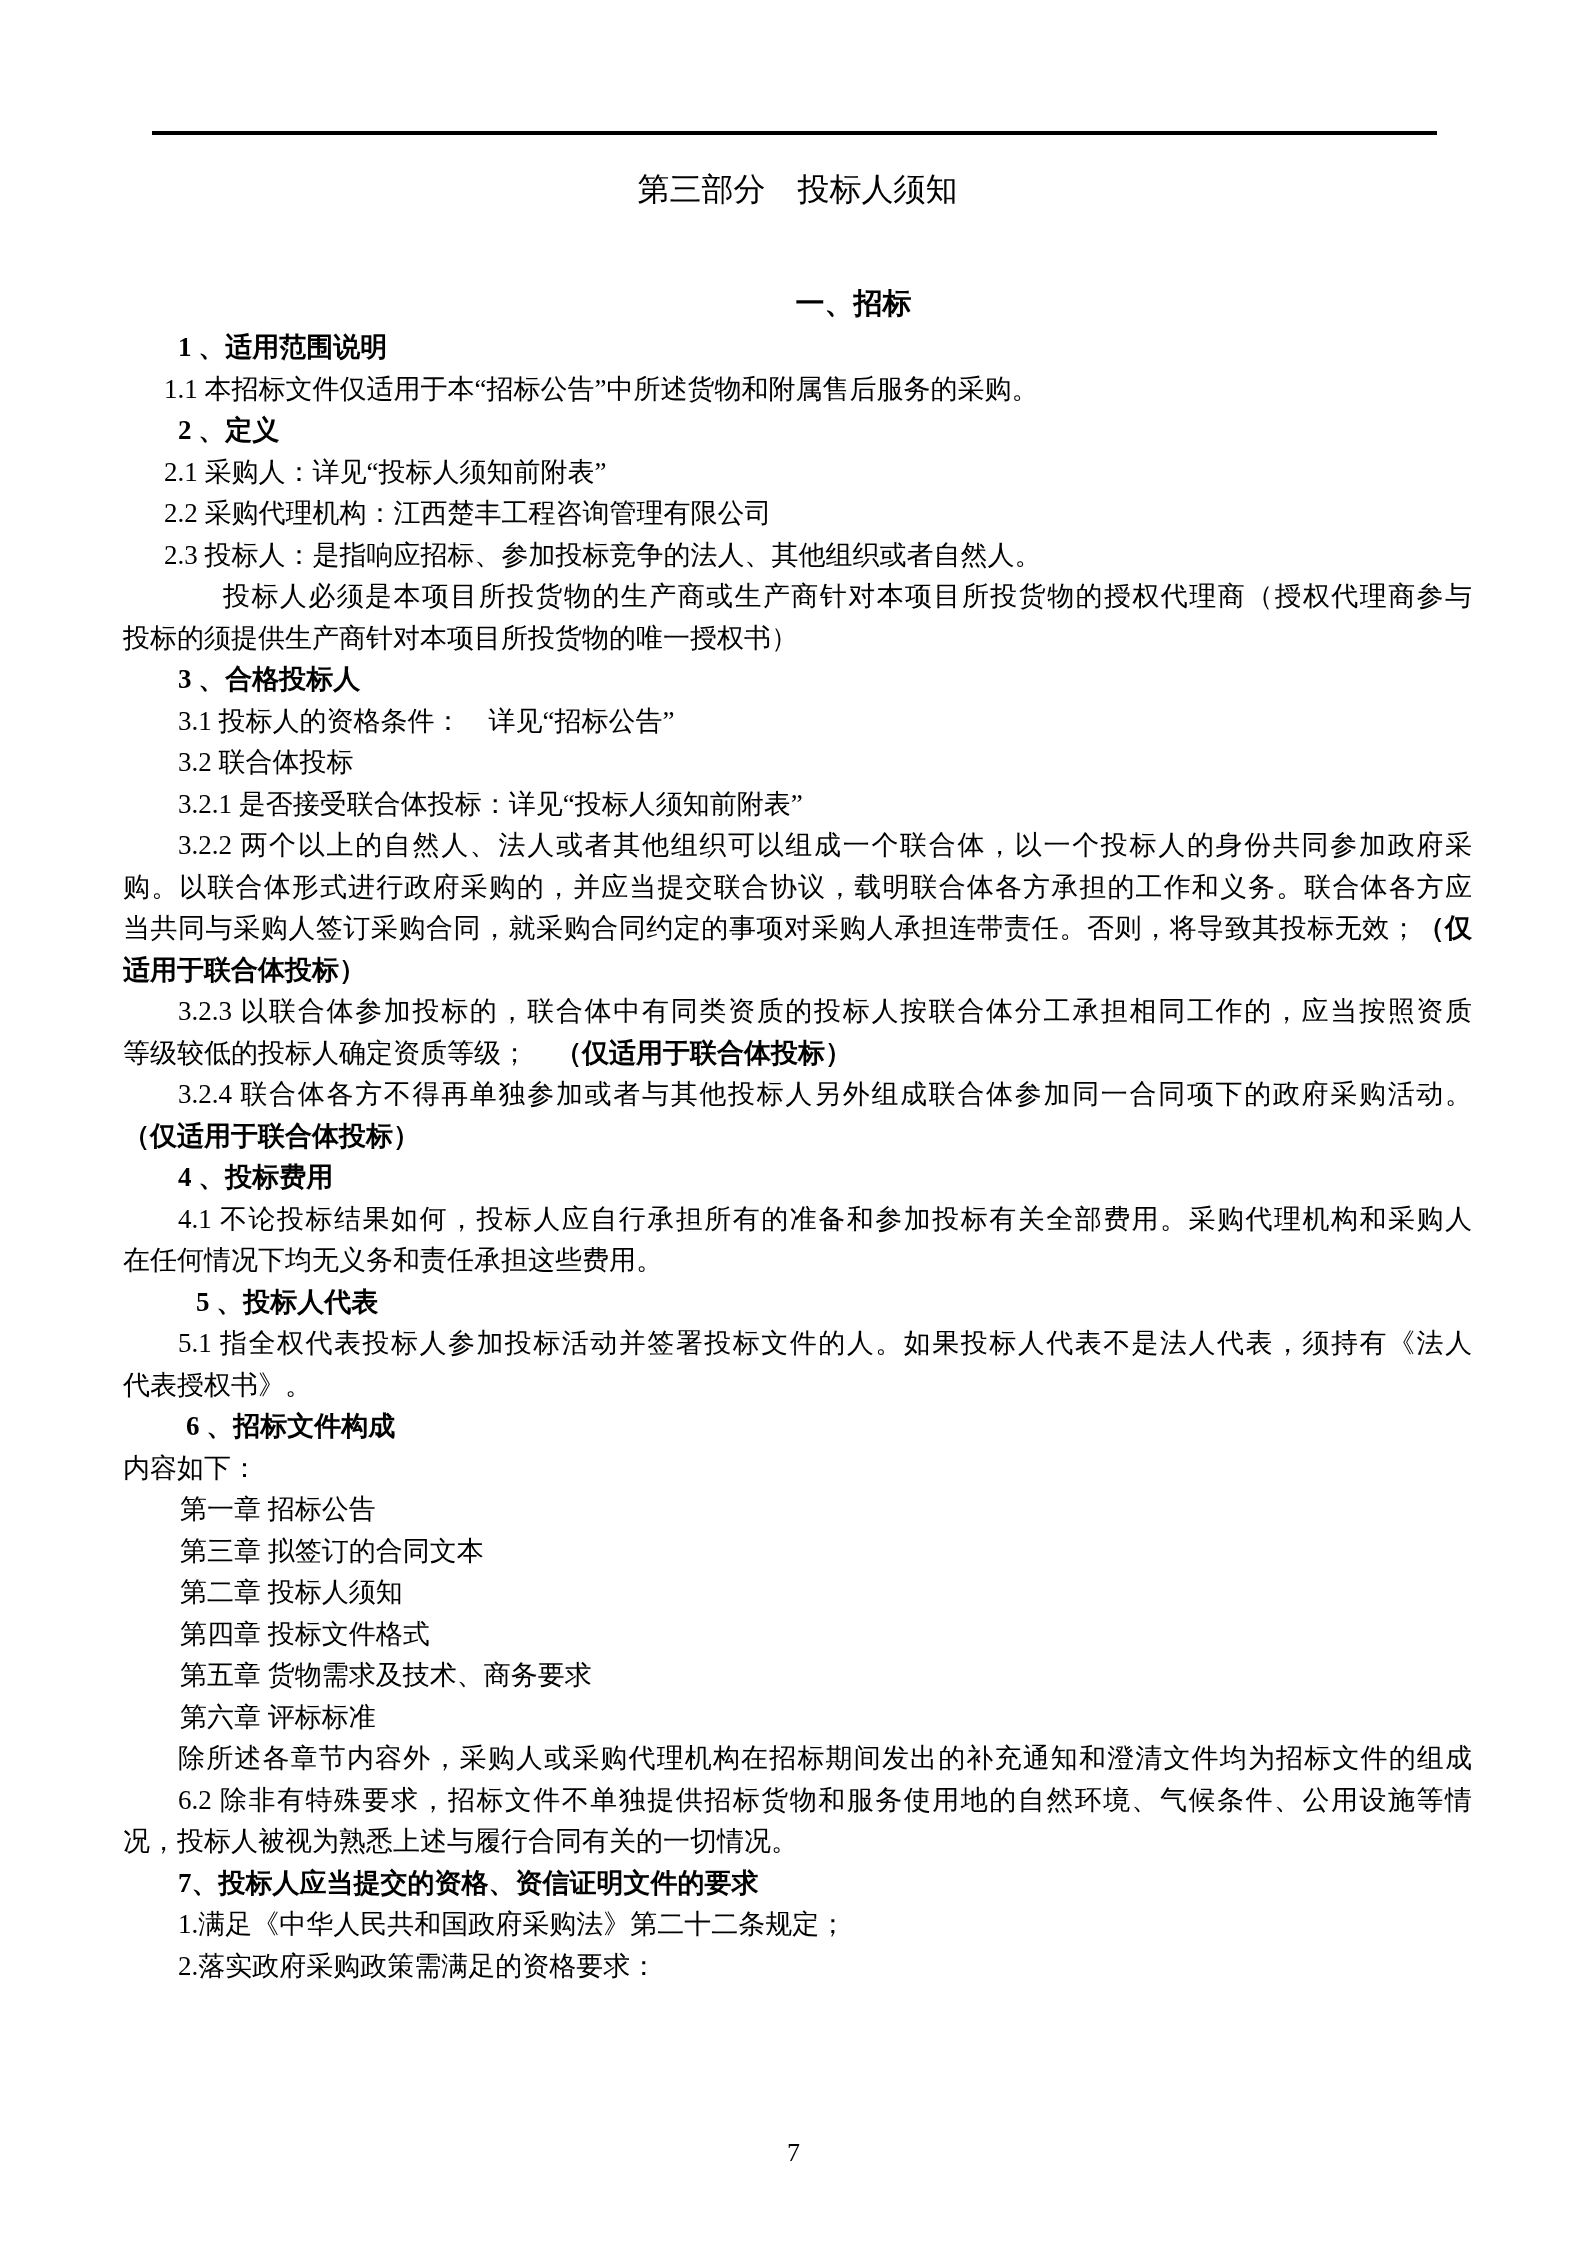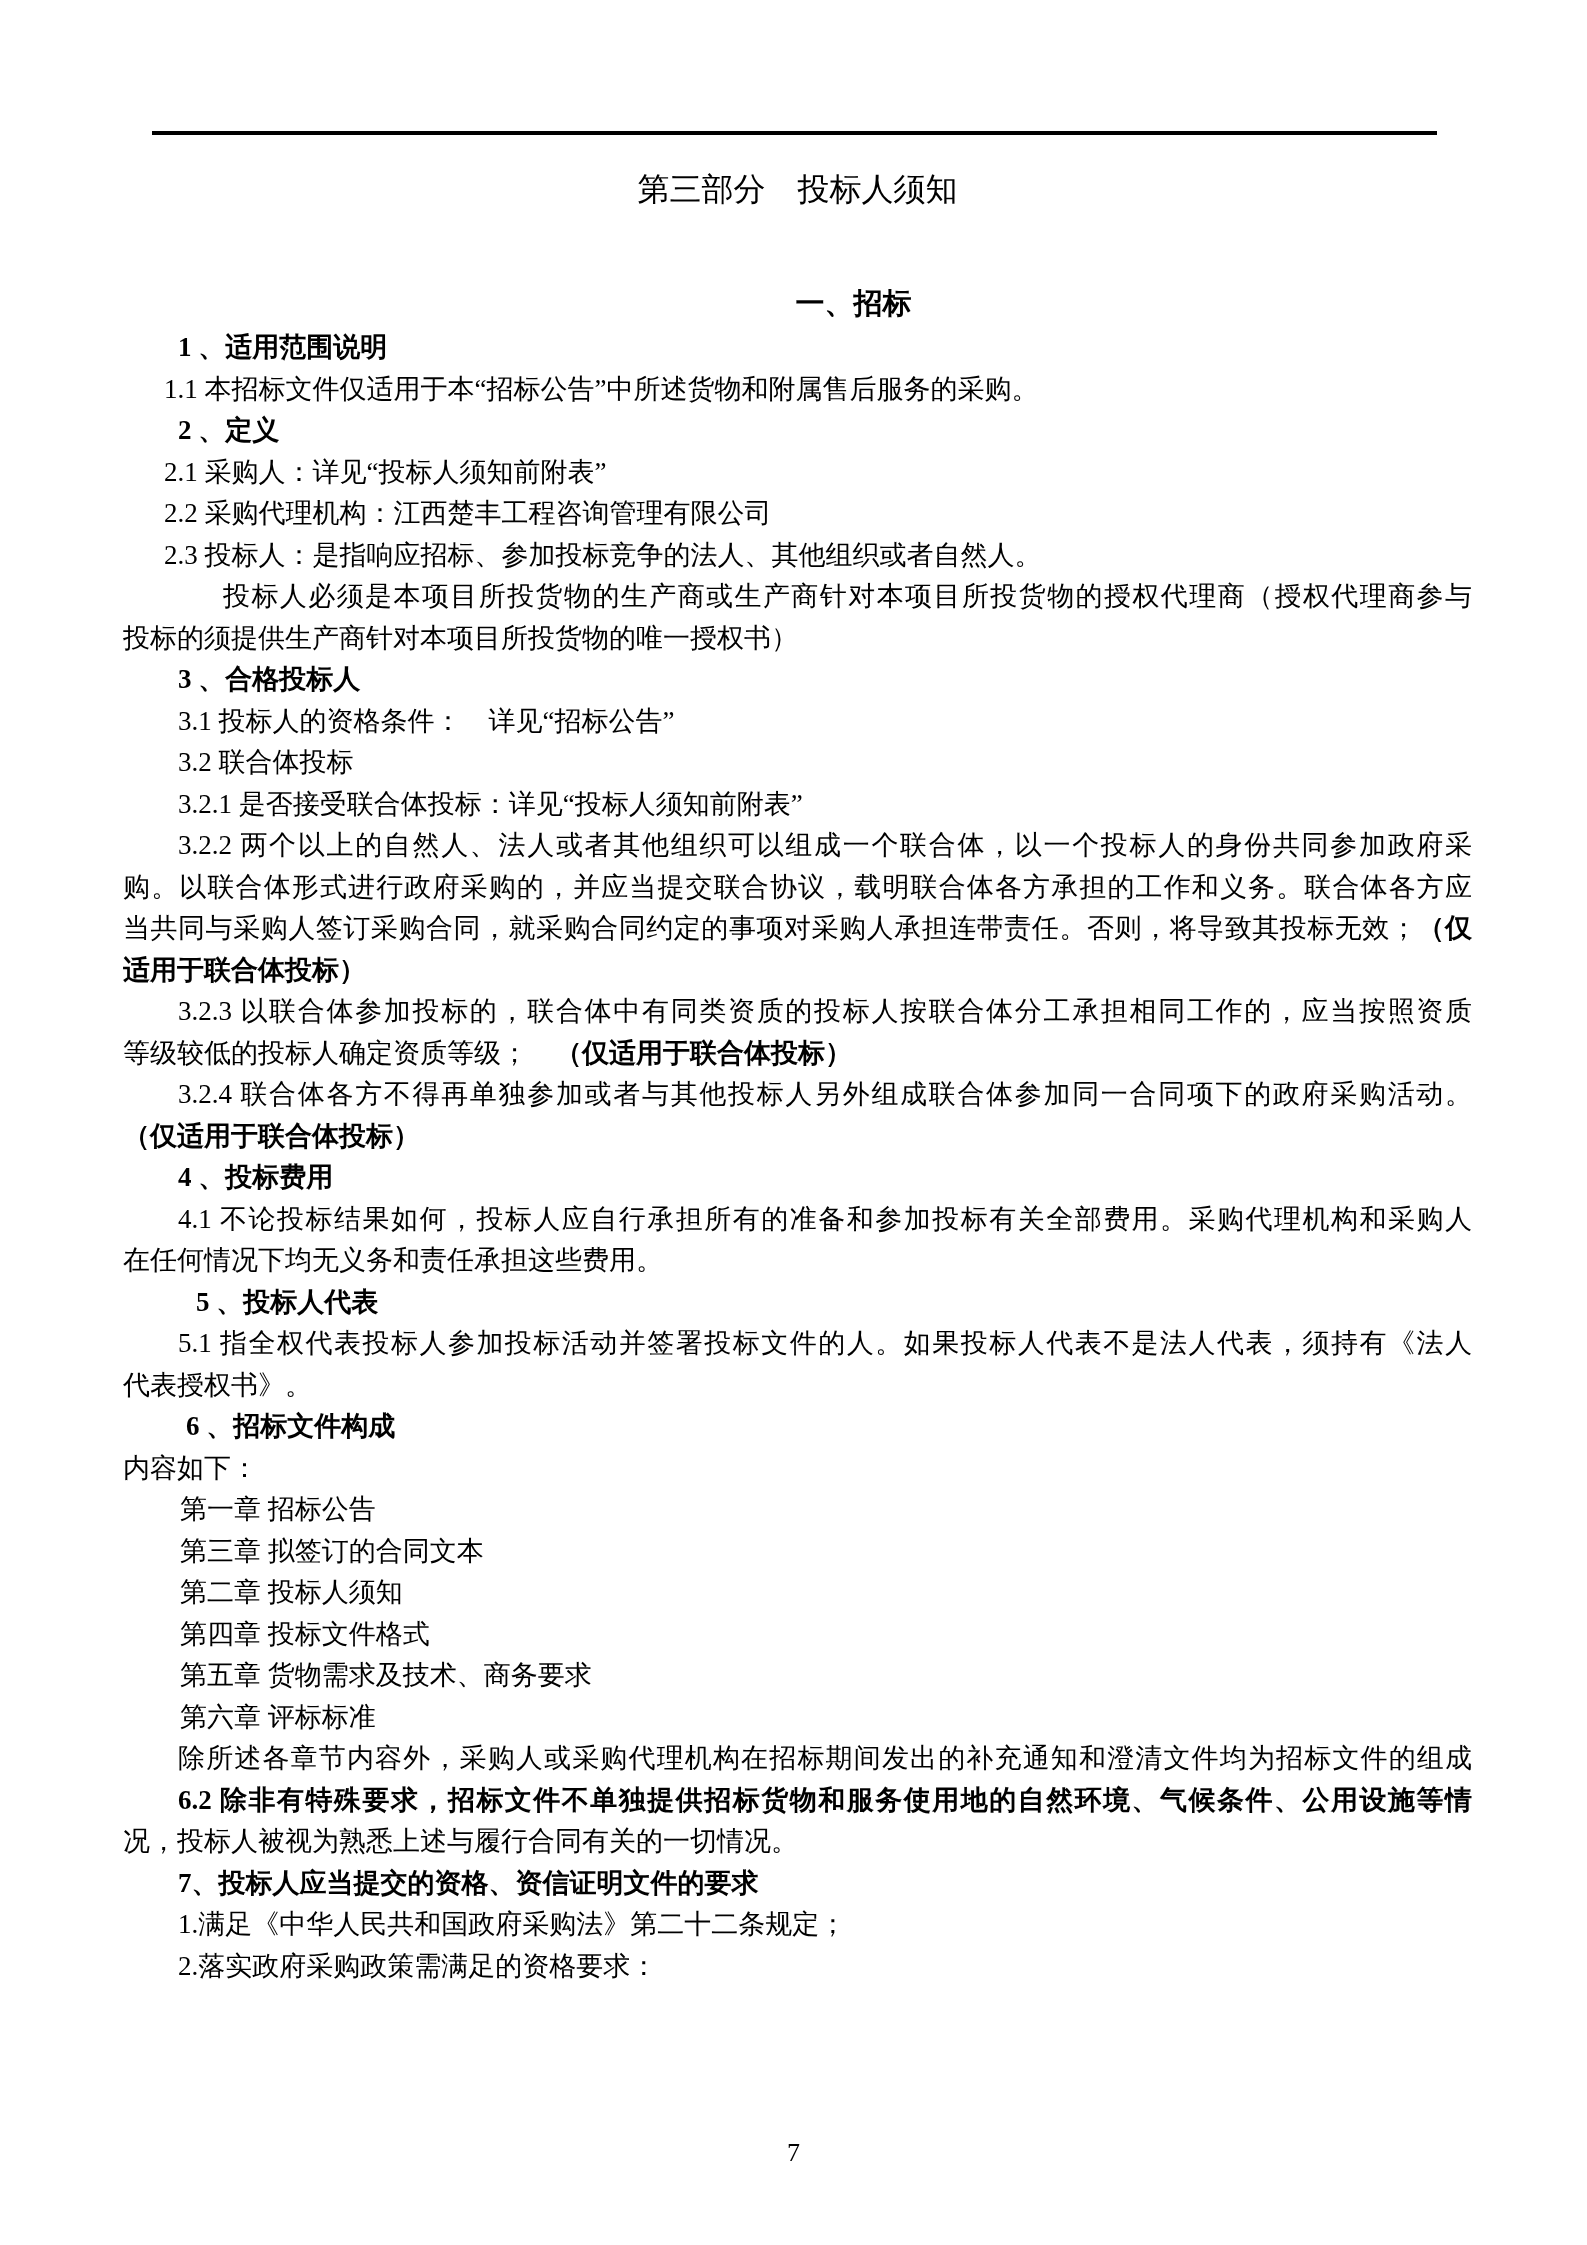--- a/index.html
+++ b/index.html
@@ -110,20 +110,20 @@
       <div class="line" style="padding-left: 0px;"><span>代表授权书》。</span></div>
       <div class="line" style="padding-left: 63px;"><span class="bold">6 、招标文件构成</span></div>
       <div class="line" style="padding-left: 0px;"><span>内容如下：</span></div>
       <div class="line" style="padding-left: 57px;"><span>第一章 招标公告</span></div>
       <div class="line" style="padding-left: 57px;"><span>第三章 拟签订的合同文本</span></div>
       <div class="line" style="padding-left: 57px;"><span>第二章 投标人须知</span></div>
       <div class="line" style="padding-left: 57px;"><span>第四章 投标文件格式</span></div>
       <div class="line" style="padding-left: 57px;"><span>第五章 货物需求及技术、商务要求</span></div>
       <div class="line" style="padding-left: 57px;"><span>第六章 评标标准</span></div>
       <div class="line justify" style="padding-left: 55px;"><span>除所述各章节内容外，采购人或采购代理机构在招标期间发出的补充通知和澄清文件均为招标文件的组成</span></div>
-      <div class="line justify" style="padding-left: 55px; font-weight: bold;"><span>6.2 除非有特殊要求，招标文件不单独提供招标货物和服务使用地的自然环境、气候条件、公用设施等情</span></div>
+      <div class="line justify" style="padding-left: 55px;"><span>6.2 除非有特殊要求，招标文件不单独提供招标货物和服务使用地的自然环境、气候条件、公用设施等情</span></div>
       <div class="line" style="padding-left: 0px;"><span>况，投标人被视为熟悉上述与履行合同有关的一切情况。</span></div>
       <div class="line" style="padding-left: 55px;"><span class="bold">7、投标人应当提交的资格、资信证明文件的要求</span></div>
       <div class="line" style="padding-left: 55px;"><span>1.满足《中华人民共和国政府采购法》第二十二条规定；</span></div>
       <div class="line" style="padding-left: 55px;"><span>2.落实政府采购政策需满足的资格要求：</span></div>
     </div>
   <div class="page-number">7</div>
 </div>
 
 </body></html>

